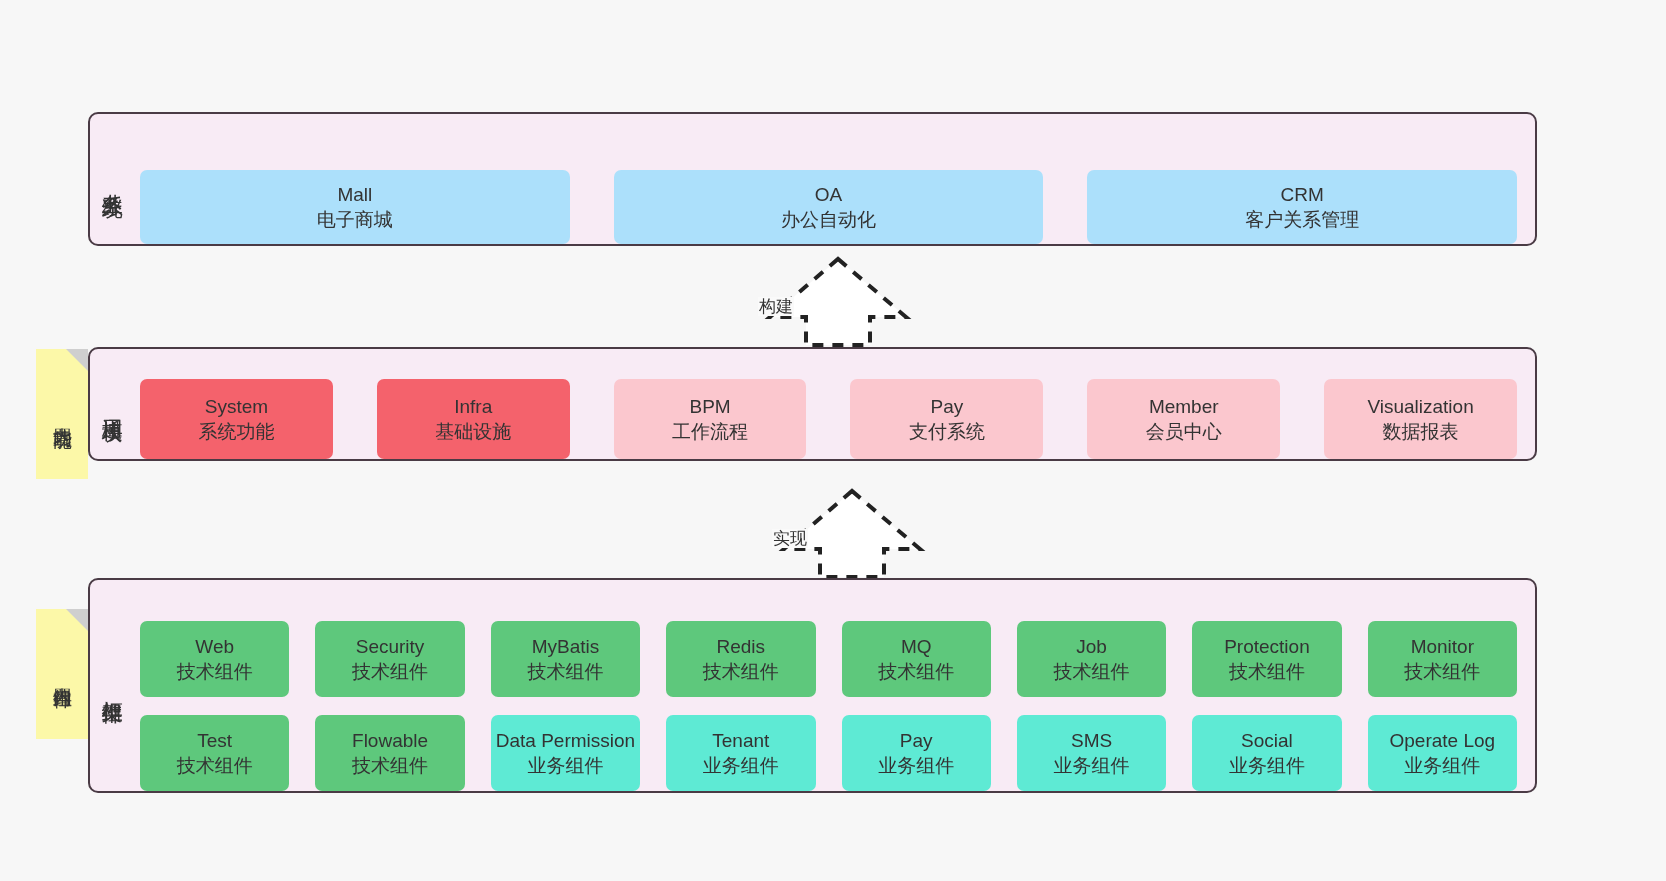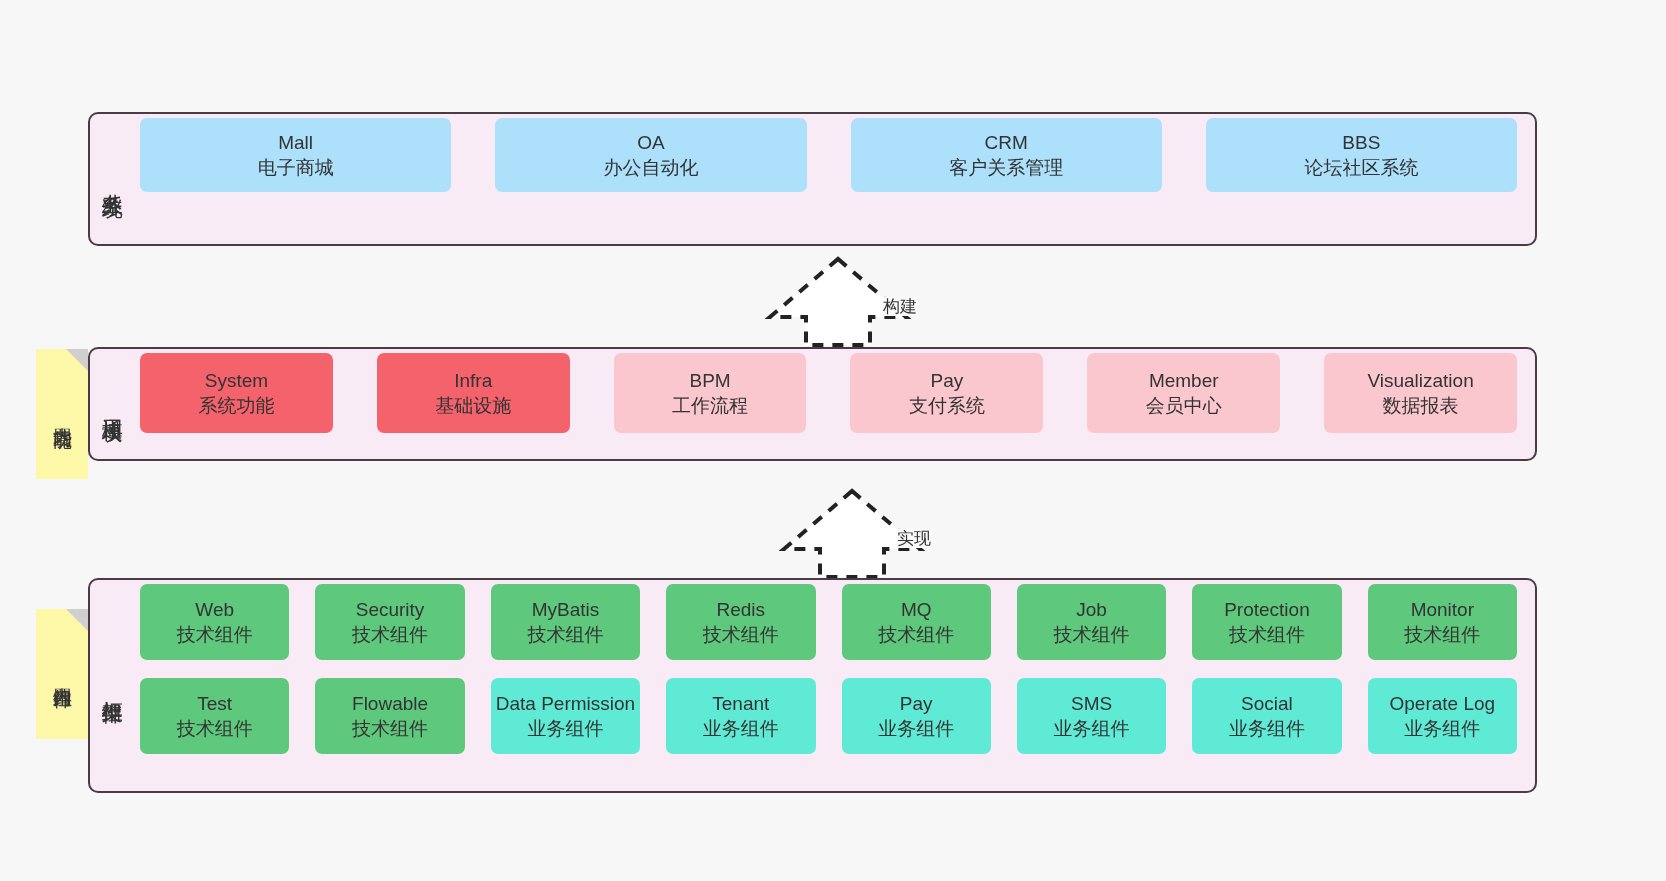--- a/index.html
+++ b/index.html
@@ -48,23 +48,23 @@
     writing-mode: vertical-rl;
     text-orientation: upright;
     white-space: nowrap;
     user-select: none;
   }
 
   .layer-body {
     flex: 1 1 auto;
     display: flex;
     flex-direction: column;
-    justify-content: flex-start;
+    justify-content: flex-end;
     gap: 14px;
-    padding: 4px 22px 0 6px;
+    padding: 12px 22px 0 6px;
   }
 
   .row {
     display: flex;
     flex-direction: row;
     gap: 24px;
   }
 
   
   .card {
@@ -143,21 +143,21 @@
   }
   #arrow-build    { left: 758px; top: 253px; }
   #arrow-realize  { left: 772px; top: 485px; }
 
   .arrow svg { display: block; width: 100%; height: 100%; overflow: visible; }
 
   .arrow-label {
     position: absolute;
     left: 0; right: 0;
     top: 42px;
-    text-align: right;
+    text-align: left;
     font-size: 17px;
     color: #333;
     background: transparent;
     pointer-events: none;
   }
   .arrow-label span {
     background: #fafafa;
     padding: 0 1px;
   }
 </style>
@@ -175,24 +175,20 @@
           <span class="t2">电子商城</span>
         </div>
         <div class="card c-blue">
           <span class="t1">OA</span>
           <span class="t2">办公自动化</span>
         </div>
         <div class="card c-blue">
           <span class="t1">CRM</span>
           <span class="t2">客户关系管理</span>
         </div>
-        <div class="card c-blue">
-          <span class="t1">BBS</span>
-          <span class="t2">论坛社区系统</span>
-        </div>
       </div>
     </div>
   </div>
 
   <div class="arrow" id="arrow-build">
     <svg viewBox="0 0 160 96" xmlns="http://www.w3.org/2000/svg">
       <path d="M 80 6 L 148 64 L 112 64 L 112 92 L 48 92 L 48 64 L 12 64 Z" fill="#ffffff" stroke="#222222" stroke-width="4" stroke-dasharray="11 9" stroke-linejoin="miter"></path>
     </svg>
     <div class="arrow-label">
       <span>构建</span>

